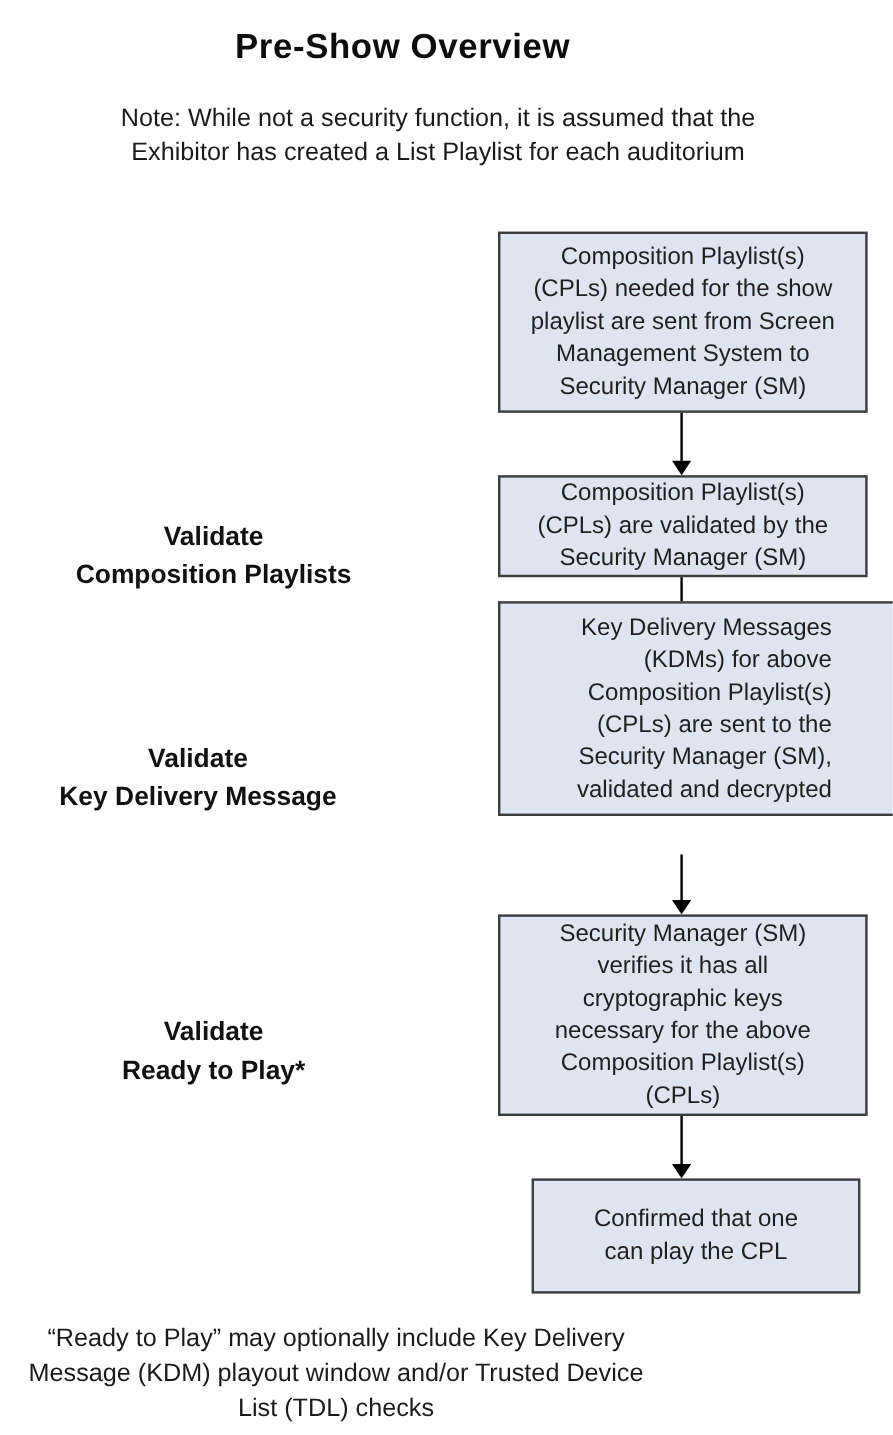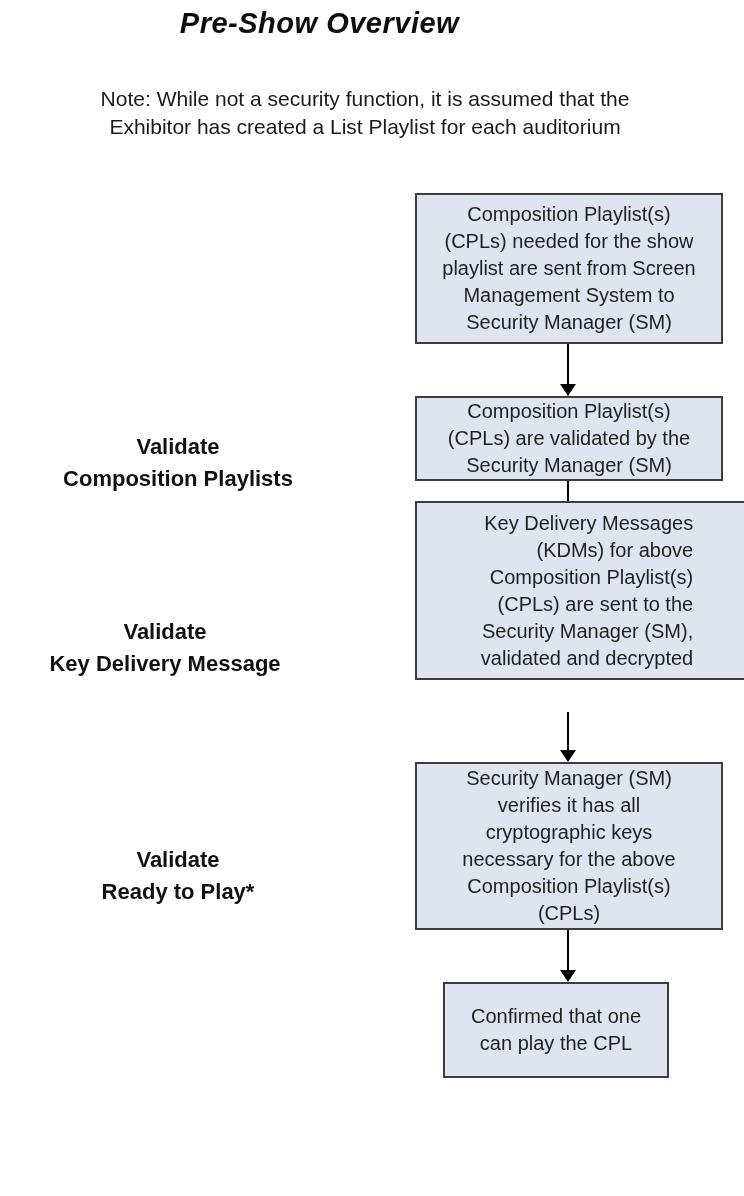--- a/index.html
+++ b/index.html
@@ -13,27 +13,26 @@
     height: 1196px;
     background: #ffffff;
     font-family: "Liberation Sans", "DejaVu Sans", sans-serif;
     overflow: hidden;
   }
   .title {
     position: absolute;
     top: 7px;
     left: 0;
     width: 639px;
-    margin: 0;
+    margin: 16px;
     text-align: center;
     font-size: 29px;
     font-weight: bold;
     color: #0d0d0d;
     letter-spacing: 0.5px;
-    font-style: italic;
   }
   .note {
     position: absolute;
     top: 85px;
     left: 35px;
     width: 660px;
     margin: 0;
     text-align: center;
     font-size: 21px;
     line-height: 28px;
@@ -52,21 +51,21 @@
     font-size: 20px;
     line-height: 27px;
     color: #1f1f1f;
     white-space: pre-line;
     padding: 2px 6px;
   }
   .box-1 { left: 415px; top: 193px; width: 308px; height: 151px; }
   .box-2 { left: 415px; top: 396px; width: 308px; height: 85px;  }
   .box-3 { left: 415px; top: 501px; width: 344px; height: 179px; text-align: right; }
   .box-4 { left: 415px; top: 762px; width: 308px; height: 168px; }
-  .box-5 { left: 443px; top: 982px; width: 226px; height: 96px;  }
+  .box-5 { left: 443px; top: 982px; width: 274px; height: 96px;  }
   .side-label {
     position: absolute;
     font-weight: bold;
     font-size: 22px;
     line-height: 32px;
     text-align: center;
     color: #111111;
     white-space: pre-line;
     margin-top: 32px;
   }
@@ -168,14 +167,17 @@
 (CPLs)</div>
 
   <div class="arrow arrow-4">
     <div class="shaft"></div>
     <div class="head"></div>
   </div>
 
   <div class="flow-box box-5">Confirmed that one
 can play the CPL</div>
 
+  <p class="footnote">“Ready to Play” may optionally include Key Delivery
+Message (KDM) playout window and/or Trusted Device
+List (TDL) checks</p>
 
 </div>
 
 </body></html>

